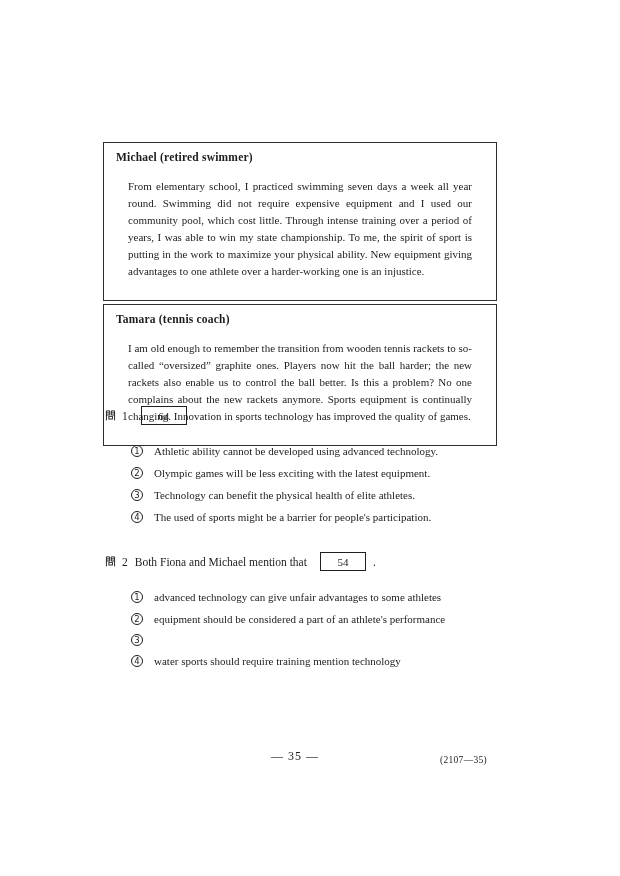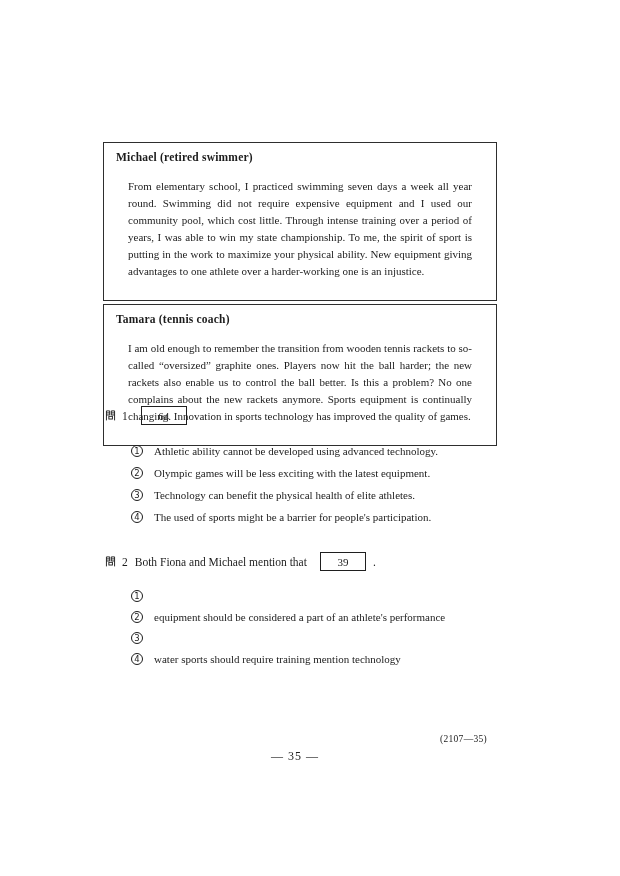--- a/index.html
+++ b/index.html
@@ -69,21 +69,21 @@
     font-size: 8.5px; line-height: 1;
     box-sizing: border-box;
   }
 
   
   .footer-page {
     position: absolute; top: 749px; left: 0; width: 590px;
     text-align: center; font-size: 12px; letter-spacing: 1px;
   }
   .footer-code {
-    position: absolute; top: 734px; left: 440px;
+    position: absolute; top: 755px; left: 440px;
     font-size: 9.5px; letter-spacing: 0.3px;
   }
 </style>
 </head>
 <body>
 
 <div class="page">
 
   <div class="passages">
 
@@ -148,26 +148,27 @@
             <path d="M4.5 7.2 H10.5"></path>
             <path d="M13.5 3.5 H19.5 V21"></path>
             <path d="M13.5 3.5 V11 H19.5"></path>
             <path d="M13.5 7.2 H19.5"></path>
             <rect x="9" y="13.5" width="6.5" height="5"></rect>
           </g>
         </svg>
         <span>2</span>
       </span>
       <span class="q-prompt">Both Fiona and Michael mention that</span>
-      <span class="answer-box">39</span>
+      <span class="answer-box">54</span>
       <span>.</span>
     </div>
     <div class="q-options">
       <div class="opt">
         <span class="onum">1</span>
+        <span class="otext">advanced technology can give unfair advantages to some athletes</span>
       </div>
       <div class="opt">
         <span class="onum">2</span>
         <span class="otext">equipment should be considered a part of an athlete's performance</span>
       </div>
       <div class="opt">
         <span class="onum">3</span>
       </div>
       <div class="opt">
         <span class="onum">4</span>

